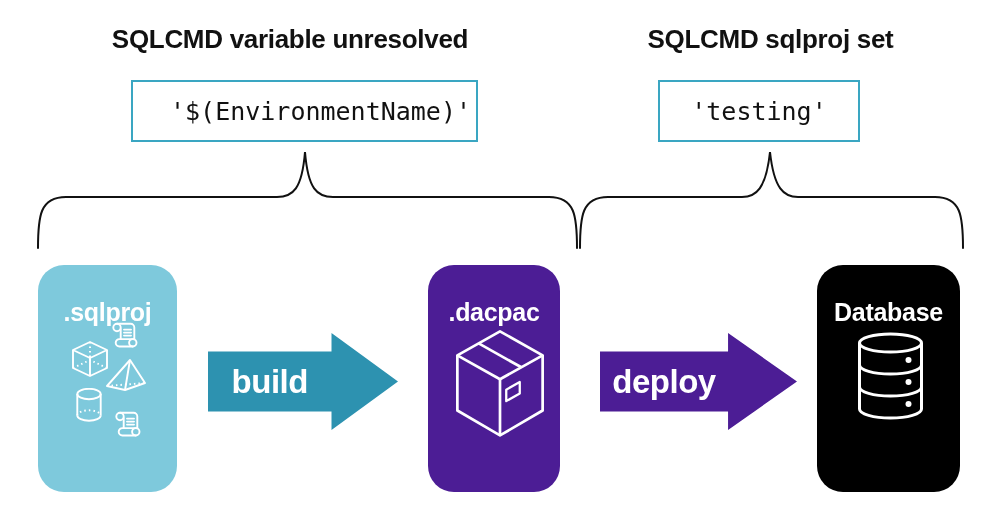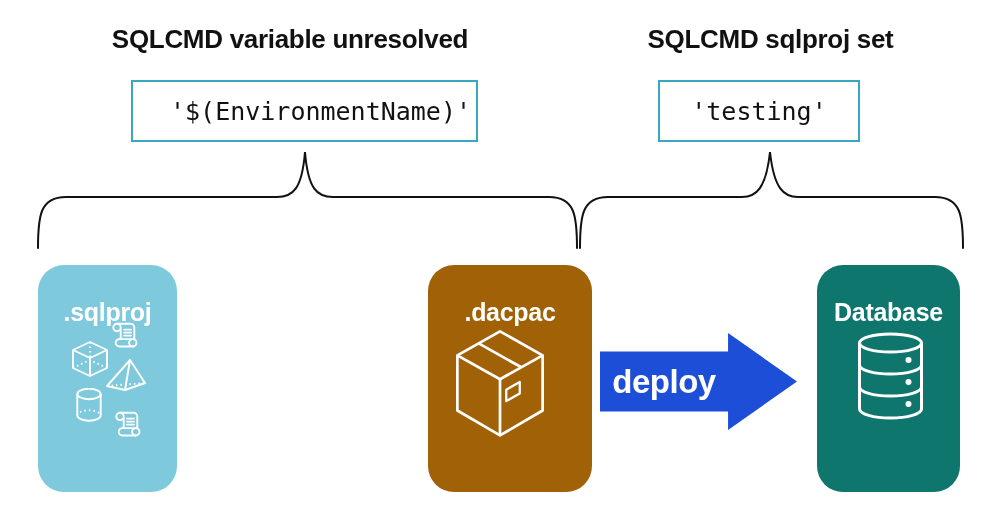--- a/index.html
+++ b/index.html
@@ -19,33 +19,33 @@
     font-family:"DejaVu Sans Mono",monospace;font-size:25px;color:#111;
     box-sizing:border-box;white-space:nowrap;
   }
   #code-box-left{left:131px;width:347px;padding-left:32px;}
   #code-box-right{left:658px;width:202px;}
   #braces{position:absolute;left:0;top:140px;width:1000px;height:122px;}
   .card{
     position:absolute;top:265px;height:227px;border-radius:26px;
   }
   #card-sqlproj{left:38px;width:139px;background:#7ec9dc;}
-  #card-dacpac{left:428px;width:164px;background:#a16207;}
-  #card-database{left:817px;width:143px;background:#0f766e;}
+  #card-dacpac{left:428px;width:132px;background:#4c1d95;}
+  #card-database{left:817px;width:143px;background:#000000;}
   .card-label{
     position:absolute;top:13px;left:0;width:100%;text-align:center;
     color:#fff;font-size:25px;font-weight:800;letter-spacing:-0.3px;margin-top:20px;
   }
   .block-arrow{
     position:absolute;top:333px;height:97px;
     clip-path:polygon(0 19%,65% 19%,65% 0,100% 50%,65% 100%,65% 81%,0 81%);
     display:flex;align-items:center;
   }
   #arrow-build{left:208px;width:190px;background:#2d92b0;}
-  #arrow-deploy{left:600px;width:197px;background:#1d4ed8;}
+  #arrow-deploy{left:600px;width:197px;background:#4c1d95;}
   .arrow-label{
     width:65%;text-align:center;color:#fff;font-size:33px;font-weight:800;
     letter-spacing:-0.5px;
   }
   .icon{position:absolute;}
   svg{display:block;}
 </style>
 </head>
 <body>
 
@@ -123,20 +123,23 @@
         <path d="M10.7 8 V18.1"></path>
         <circle cx="22.8" cy="21.8" r="3.7"></circle>
         <path d="M22.8 25.5 H9.4 A3.7 3.7 0 0 1 5.7 21.8 A3.7 3.7 0 0 1 9.4 18.1 H24.3"></path>
         <path d="M14 8.6 H21"></path>
           <path d="M14 11.6 H21"></path>
           <path d="M14 14.6 H21"></path>
       </g>
     </svg>
   </div>
 
+  <div class="block-arrow" id="arrow-build">
+    <div class="arrow-label">build</div>
+  </div>
 
   <div class="card" id="card-dacpac">
     <div class="card-label">.dacpac</div>
     <svg class="icon" style="left:20px;top:61px" width="104" height="119" viewBox="0 0 100 112">
       <g fill="none" stroke="#fff" stroke-width="2.6" stroke-linejoin="round">
         <path d="M50,4 L91,27 L91,80 L50,104 L9,80 L9,27 Z"></path>
         <path d="M9,27 L50,50 L91,27"></path>
         <path d="M50,50 L50,104"></path>
         <path d="M29.5,15.5 L70.5,38.5"></path>
         <path d="M56,60 L69,52.6 L69,63.6 L56,71 Z" stroke-width="2.2"></path>

